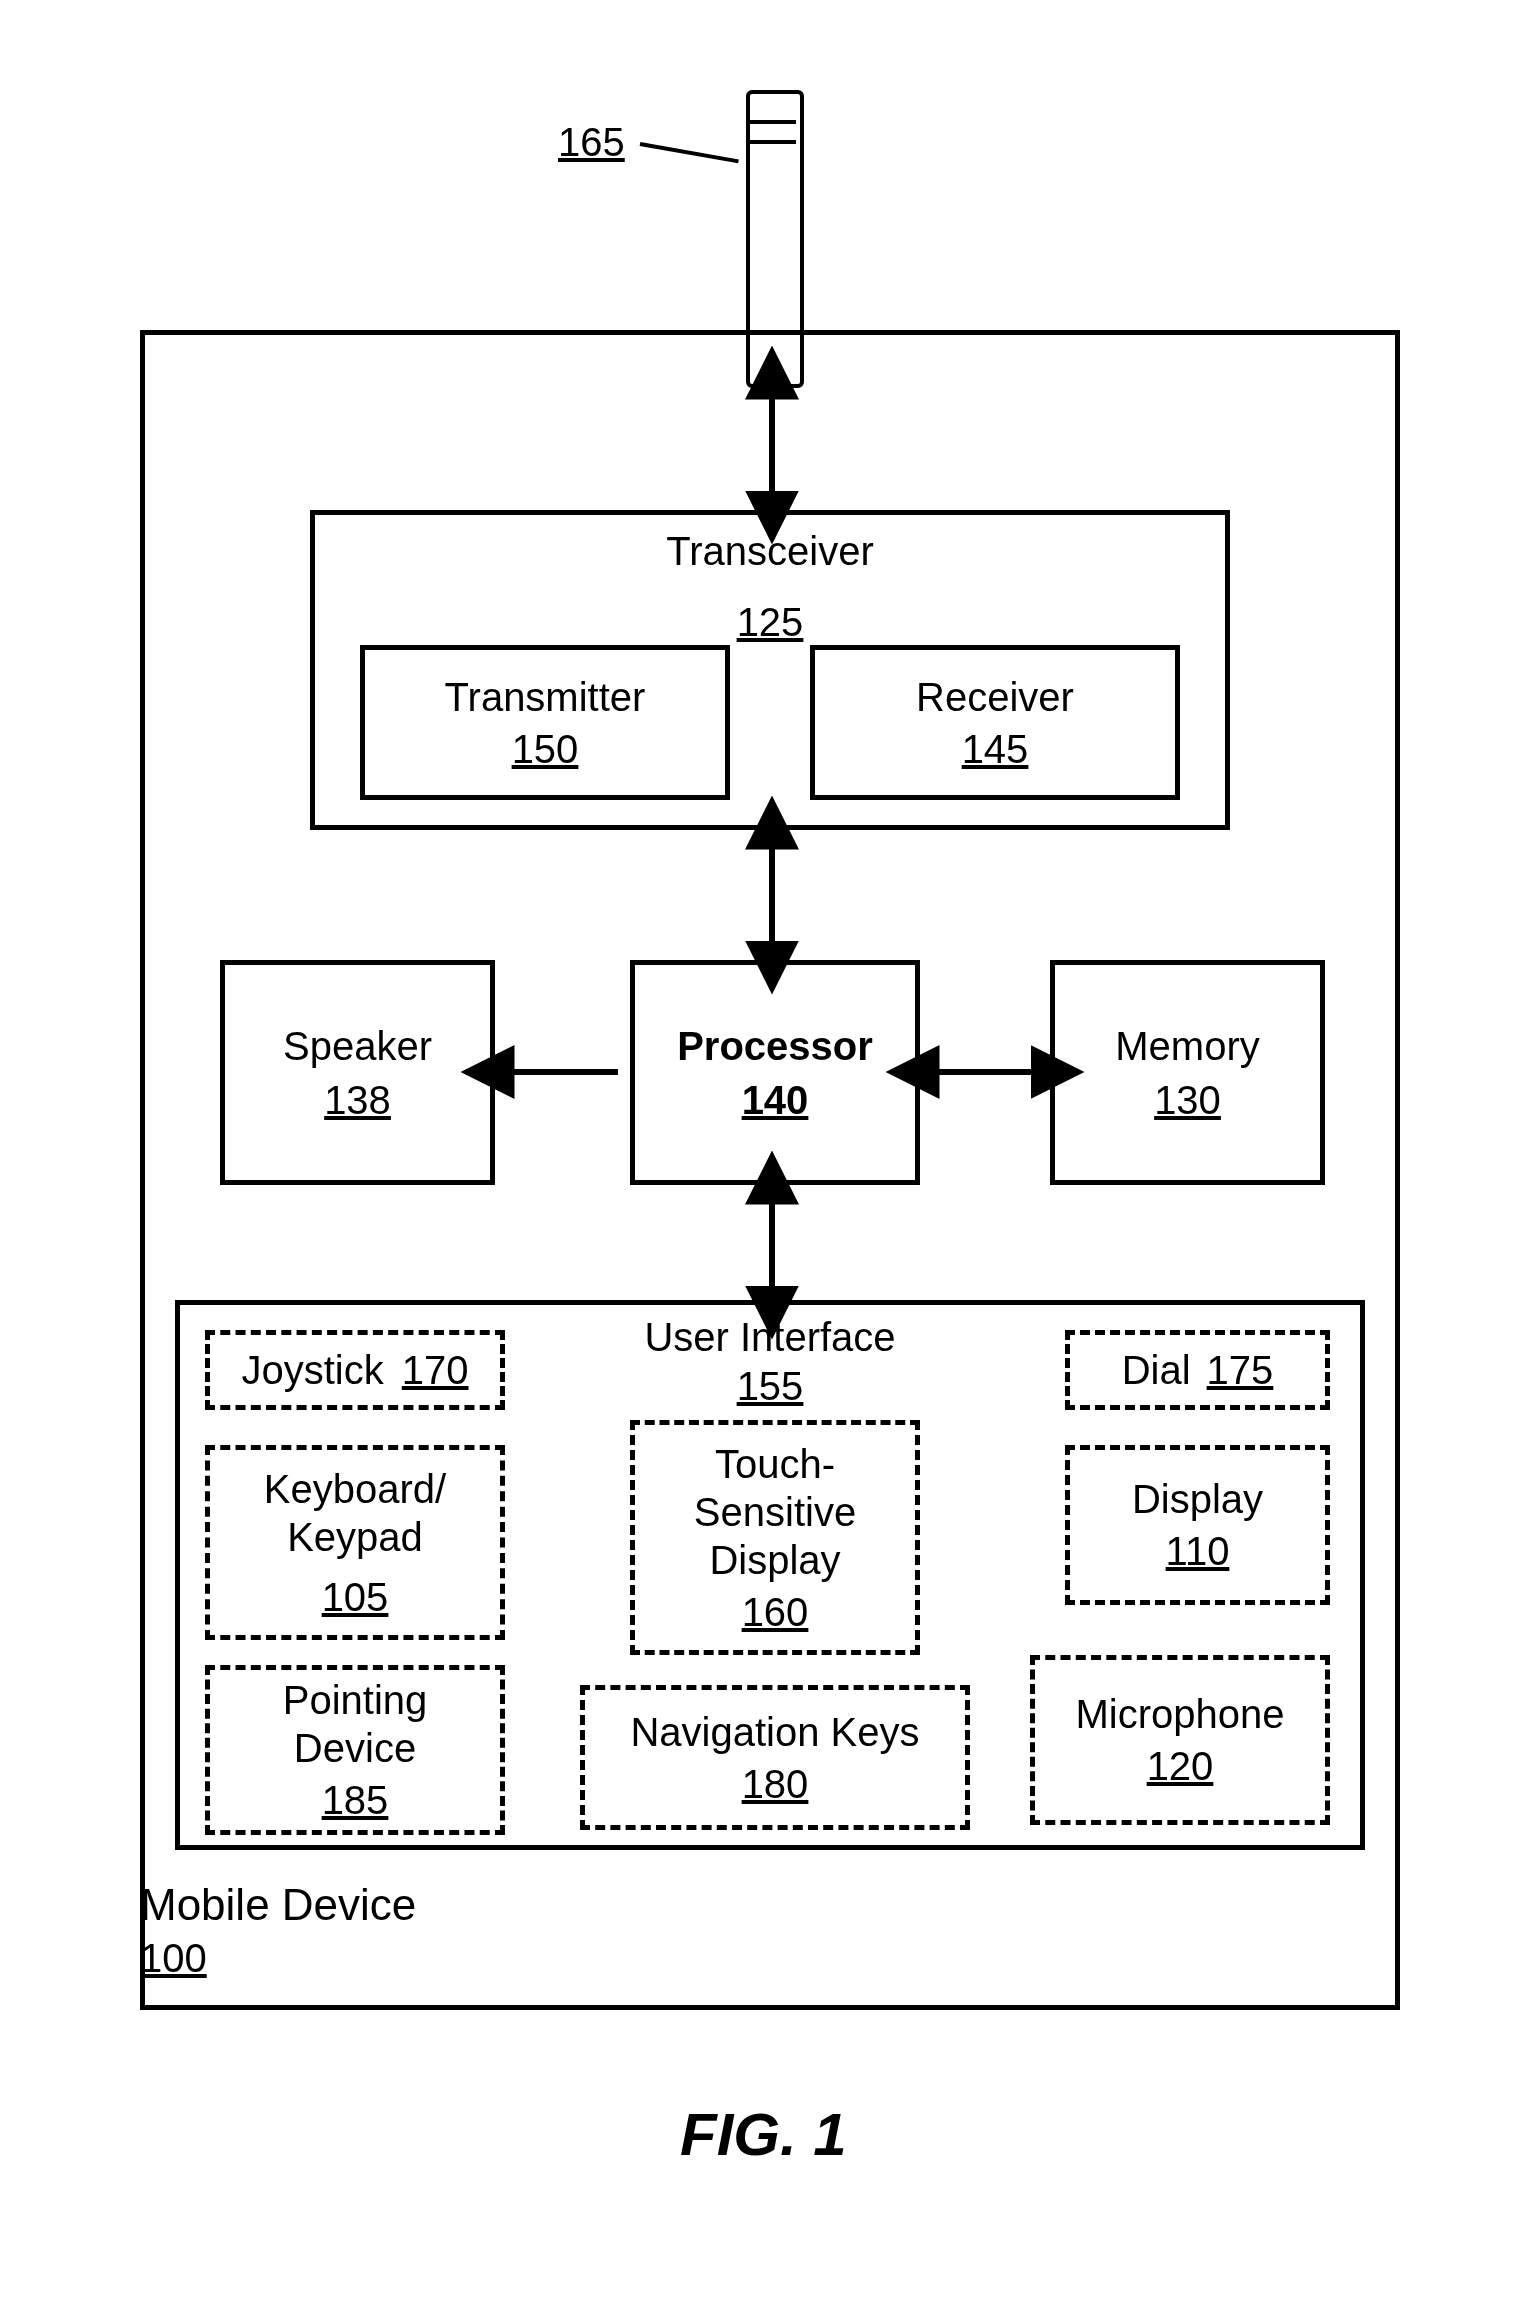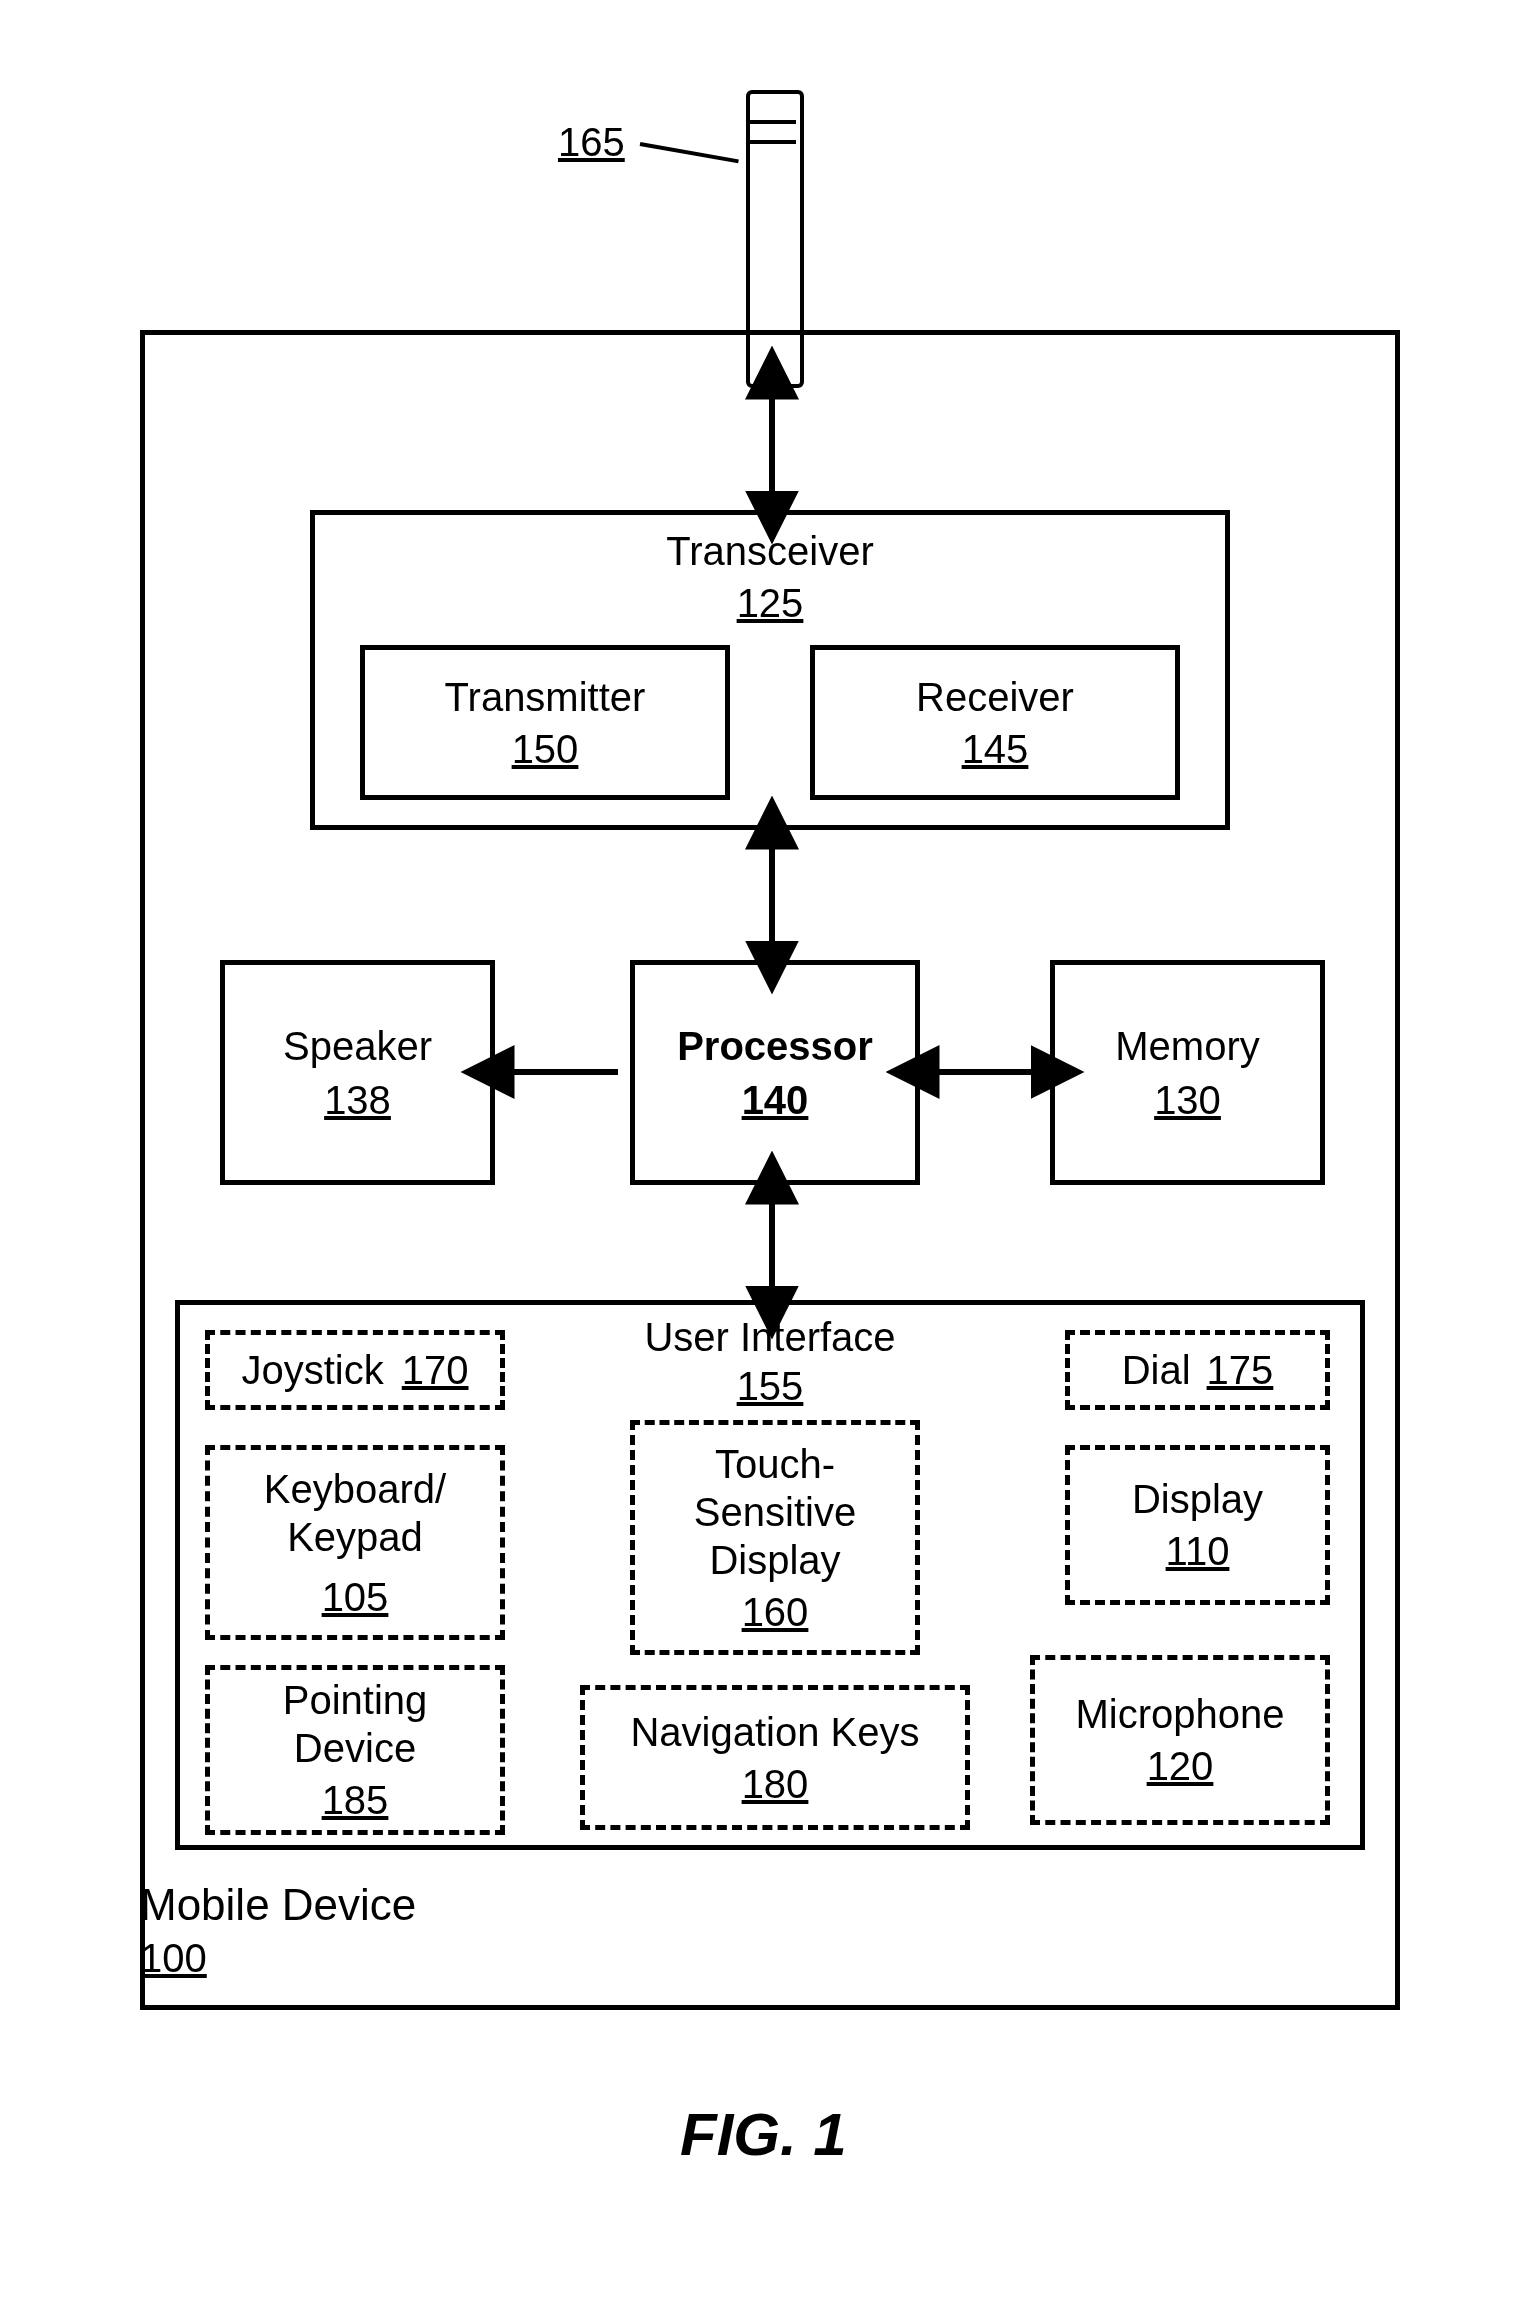--- a/index.html
+++ b/index.html
@@ -30,21 +30,21 @@
   <div class="callout" style="left:558px;top:120px;">165</div>
   <div class="leader" style="left:640px;top:142px;width:100px;height:4px;transform:rotate(10deg);transform-origin:left center;"></div>
 
   <div class="box" style="left:140px;top:330px;width:1260px;height:1680px;justify-content:flex-end;padding-bottom:25px;">
   </div>
   <div style="position:absolute;left:140px;top:1880px;width:1260px;">
     <div class="big-lbl">Mobile Device</div>
     <div class="ref" style="margin-top:6px;">100</div>
   </div>
 
-  <div class="box" style="left:310px;top:510px;width:920px;height:320px;justify-content:flex-start;padding-top:12px;">
+  <div class="box" style="left:310px;top:510px;width:920px;height:320px;justify-content:flex-start;padding-top:12px;gap:19px;">
     <div class="lbl">Transceiver</div>
     <div class="ref" style="margin-top:4px;">125</div>
   </div>
   <div class="box" style="left:360px;top:645px;width:370px;height:155px;align-items:center;">
     <div class="lbl">Transmitter</div>
     <div class="ref" style="margin-top:4px;">150</div>
   </div>
   <div class="box" style="left:810px;top:645px;width:370px;height:155px;">
     <div class="lbl">Receiver</div>
     <div class="ref" style="margin-top:4px;">145</div>

